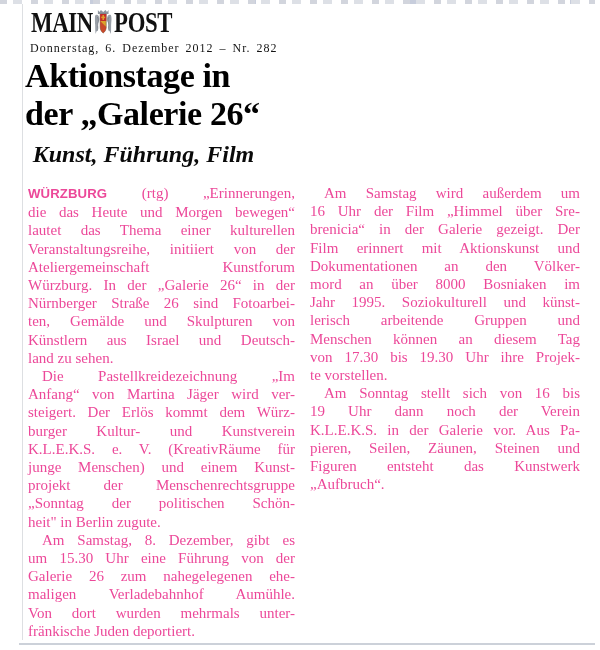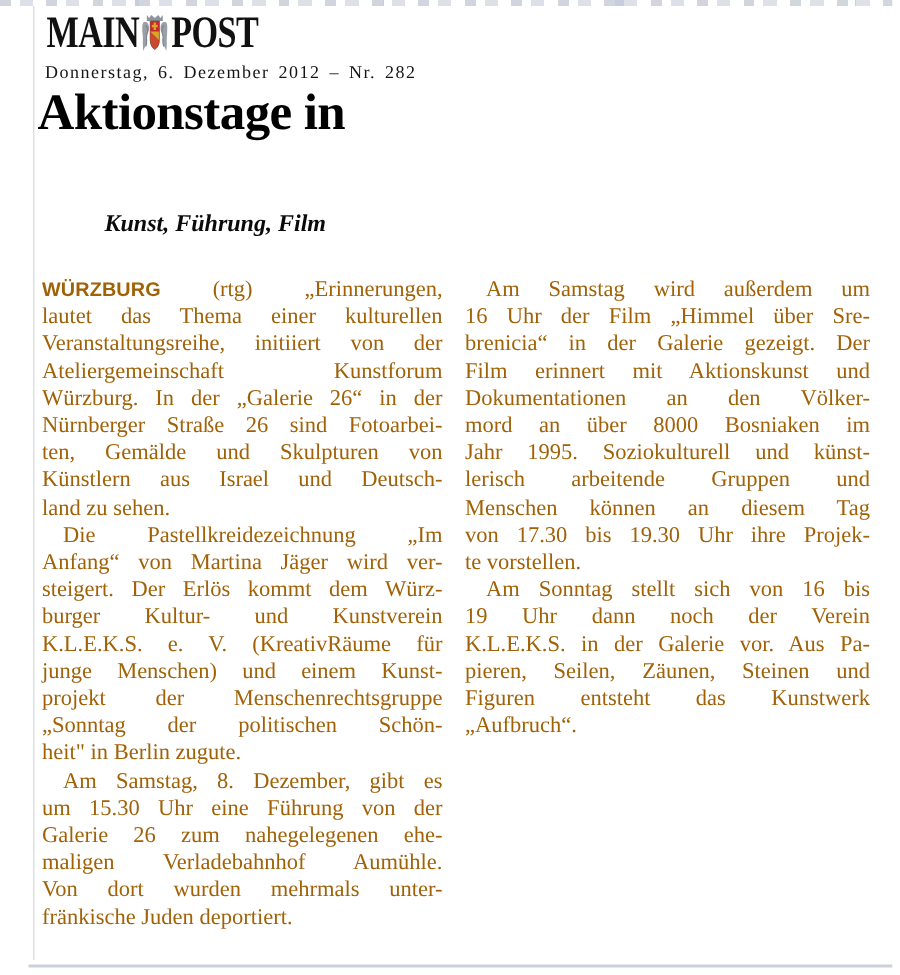--- a/index.html
+++ b/index.html
@@ -26,28 +26,28 @@
     position:absolute;left:30px;top:41px;font-weight:normal;font-size:12px;
     letter-spacing:1px;word-spacing:2px;color:#151515;white-space:nowrap;
   }
 
   .headline{
     position:absolute;left:25px;top:57px;width:237px;text-align:left;
     font-weight:bold;font-size:34px;line-height:38px;letter-spacing:-.4px;color:#000;
   }
   .subtitle{
     position:absolute;left:25px;top:141px;width:237px;text-align:center;
-    font-style:italic;font-weight:bold;font-size:16px;color:#0a0a0a;
+    font-style:italic;font-weight:bold;font-size:24px;color:#0a0a0a;
   }
 
   .col{position:absolute;top:184px;}
   .col-left{left:28px;width:267px;}
   .col-right{left:310px;width:270px;}
   .line{
-    font-size:15px;line-height:18.2px;color:#a16207;
+    font-size:15px;line-height:18.2px;color:#ec4899;
     text-align:justify;text-align-last:justify;
   }
   .line.last{text-align-last:left;}
   .line.indent{text-indent:14px;}
   .lead-location{
     font-family:"Liberation Sans",sans-serif;font-weight:bold;
     font-size:13.2px;letter-spacing:.1px;
   }
 </style>
 </head>
@@ -79,26 +79,28 @@
         <path d="M7 12 L15 18 L15 18 C15 21,13 23,11 24 C9 23,7 21,7 18 Z" fill="#c32b2b" opacity="0.75"></path>
       </svg>
       <span class="brand">POST</span>
     </div>
   </div>
 
   <div class="dateline">Donnerstag, 6. Dezember 2012 – Nr. 282</div>
 
   <div class="headline">
     <div>Aktionstage in</div>
+    <div>der „Galerie 26“</div>
   </div>
 
   <div class="subtitle">Kunst, Führung, Film</div>
 
   <div class="col col-left">
       <div class="line"><span class="lead-location">WÜRZBURG</span> <span>(rtg)</span> „Erinnerungen,</div>
+      <div class="line">die das Heute und Morgen bewegen“</div>
       <div class="line">lautet das Thema einer kulturellen</div>
       <div class="line">Veranstaltungsreihe, initiiert von der</div>
       <div class="line">Ateliergemeinschaft Kunstforum</div>
       <div class="line">Würzburg. In der „Galerie 26“ in der</div>
       <div class="line">Nürnberger Straße 26 sind Fotoarbei-</div>
       <div class="line">ten, Gemälde und Skulpturen von</div>
       <div class="line">Künstlern aus Israel und Deutsch-</div>
       <div class="line last">land zu sehen.</div>
       <div class="line indent">Die Pastellkreidezeichnung „Im</div>
       <div class="line">Anfang“ von Martina Jäger wird ver-</div>

